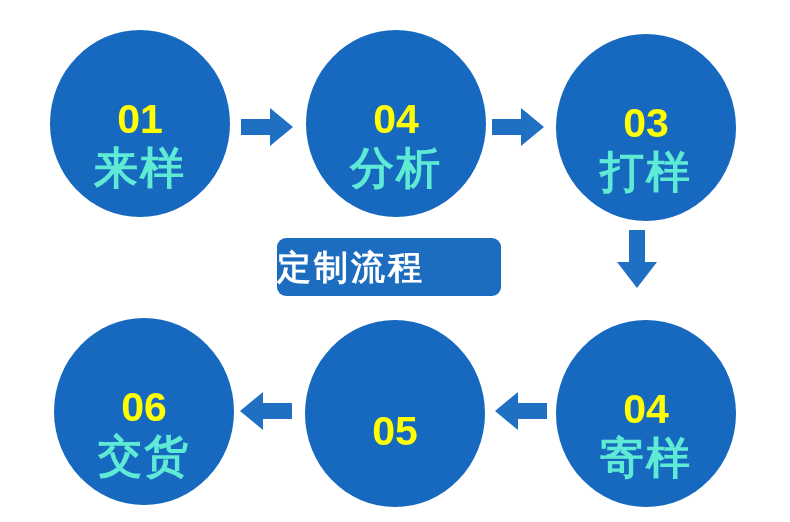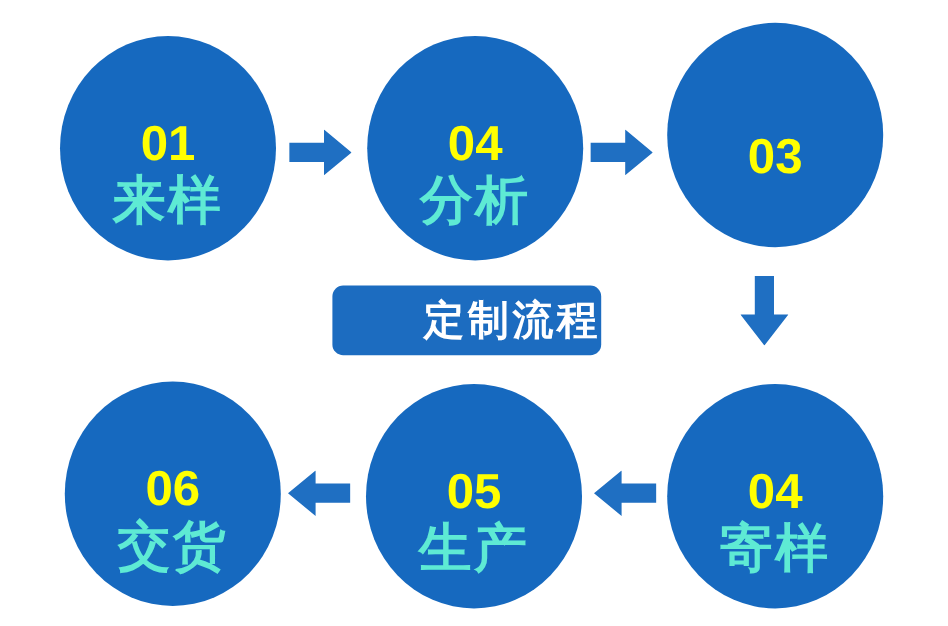--- a/index.html
+++ b/index.html
@@ -45,21 +45,21 @@
     color: #5eead4;
     font-size: 44px;
     font-weight: bold;
     letter-spacing: 2px;
     font-family: "DejaVu Sans", "Liberation Sans", sans-serif;
   }
 
   
   #step-1 { left: 50px;  top: 30px; }
   #step-2 { left: 306px; top: 30px; }
-  #step-3 { left: 556px; top: 19px; }
+  #step-3 { left: 556px; top: 34px; }
   
   #step-6 { left: 54px;  top: 318px; }
   #step-5 { left: 305px; top: 320px; }
   #step-4 { left: 556px; top: 320px; text-align: right; }
 
   
   .arrow {
     position: absolute;
   }
   .arrow svg { display: block; }
@@ -74,21 +74,21 @@
   #caption-box {
     position: absolute;
     left: 277px;
     top: 238px;
     width: 224px;
     height: 58px;
     background: #1c6cc0;
     border-radius: 9px;
     display: flex;
     align-items: center;
-    justify-content: flex-end;
+    justify-content: flex-start;
     box-sizing: border-box;
   }
   #caption-box .caption-text {
     color: #ffffff;
     font-size: 34px;
     font-weight: bold;
     letter-spacing: 3px;
     font-family: "DejaVu Sans", "Liberation Sans", sans-serif;
     line-height: 1;
   }
@@ -115,20 +115,21 @@
   </div>
 
   <div class="arrow" id="arrow-2-3">
     <svg width="52" height="38" viewBox="0 0 52 38" xmlns="http://www.w3.org/2000/svg">
       <polygon points="0,11 29,11 29,0 52,19 29,38 29,27 0,27" fill="#1f6fc2"></polygon>
     </svg>
   </div>
 
   <div class="step" id="step-3">
     <div class="num">03</div>
+    <div class="lbl">打样</div>
   </div>
 
   <div class="arrow" id="arrow-3-4">
     <svg width="40" height="58" viewBox="0 0 40 58" xmlns="http://www.w3.org/2000/svg">
       <polygon points="12,0 28,0 28,32 40,32 20,58 0,32 12,32" fill="#1f6fc2"></polygon>
     </svg>
   </div>
 
   <div id="caption-box">
     <span class="caption-text">定制流程</span>
@@ -140,21 +141,20 @@
   </div>
 
   <div class="arrow" id="arrow-5-6">
     <svg width="52" height="38" viewBox="0 0 52 38" xmlns="http://www.w3.org/2000/svg">
       <polygon points="52,11 23,11 23,0 0,19 23,38 23,27 52,27" fill="#1f6fc2"></polygon>
     </svg>
   </div>
 
   <div class="step" id="step-5">
     <div class="num">05</div>
-    <div class="lbl">生产</div>
   </div>
 
   <div class="arrow" id="arrow-4-5">
     <svg width="52" height="38" viewBox="0 0 52 38" xmlns="http://www.w3.org/2000/svg">
       <polygon points="52,11 23,11 23,0 0,19 23,38 23,27 52,27" fill="#1f6fc2"></polygon>
     </svg>
   </div>
 
   <div class="step" id="step-4">
     <div class="num">04</div>

